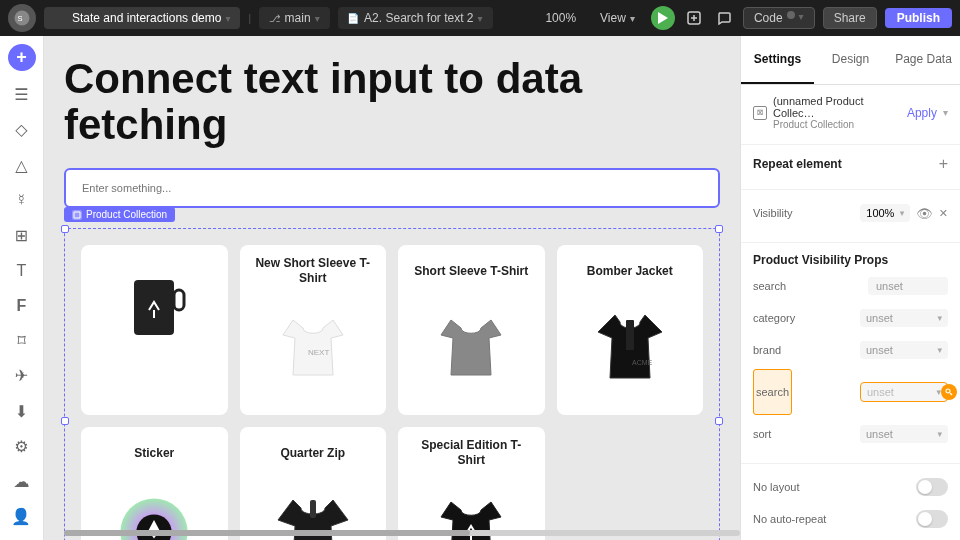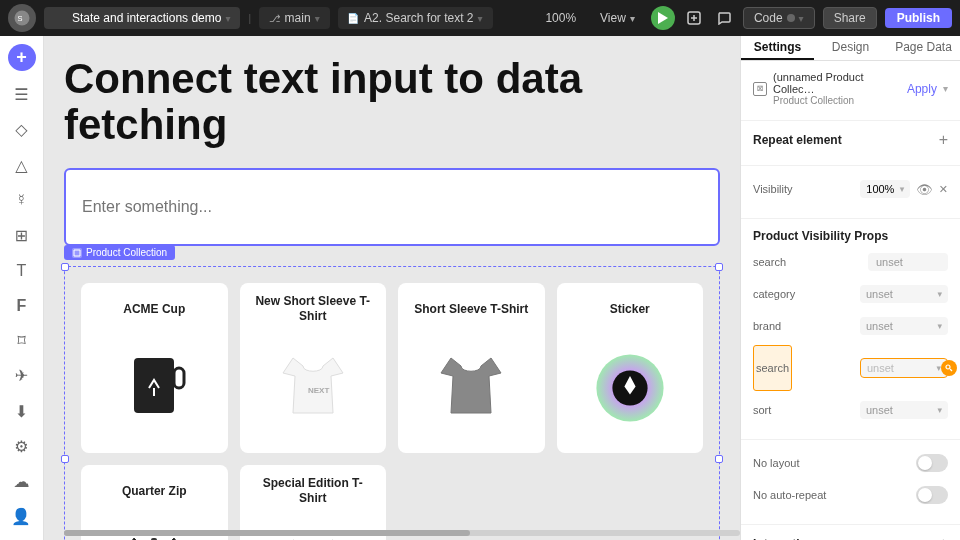--- a/index.html
+++ b/index.html
@@ -10,57 +10,57 @@
     .topbar-logo { width: 28px; height: 28px; border-radius: 50%; background: #555; display: flex; align-items: center; justify-content: center; overflow: hidden; }
     .topbar-logo svg { width: 18px; height: 18px; }
     .topbar-tab { display: flex; align-items: center; gap: 4px; padding: 4px 10px; background: #2d2d2d; border-radius: 4px; color: #ccc; font-size: 12px; cursor: pointer; }
     .topbar-tab.active { background: #3a3a3a; color: #fff; padding-left: 28px; }
     .topbar-separator { color: #555; font-size: 10px; }
     .topbar-spacer { flex: 1; }
     .topbar-zoom { color: #ccc; font-size: 12px; display: flex; align-items: center; gap: 4px; padding: 0 8px; }
     .topbar-view { color: #ccc; font-size: 12px; display: flex; align-items: center; gap: 4px; padding: 0 8px; }
     .topbar-play { background: #4caf50; border: none; border-radius: 50%; width: 24px; height: 24px; display: flex; align-items: center; justify-content: center; cursor: pointer; }
     .topbar-icon-btn { background: none; border: none; color: #ccc; cursor: pointer; padding: 4px; border-radius: 4px; display: flex; align-items: center; }
-    .topbar-code-btn { background: #333; border: 1px solid #555; color: #ccc; font-size: 12px; padding: 3px 10px; border-radius: 4px; cursor: pointer; display: flex; align-items: center; gap: 4px; }
+    .topbar-code-btn { background: #333; border: 1px solid #555; color: #ccc; font-size: 12px; padding: 3px 10px; border-radius: 4px; cursor: pointer; display: flex; align-items: flex-start; gap: 4px; }
     .topbar-code-btn .dot { width: 8px; height: 8px; border-radius: 50%; background: #666; }
     .topbar-share-btn { background: #444; border: 1px solid #555; color: #ccc; font-size: 12px; padding: 3px 10px; border-radius: 4px; cursor: pointer; }
     .topbar-publish-btn { background: #6c6cff; border: none; color: #fff; font-size: 12px; padding: 3px 12px; border-radius: 4px; cursor: pointer; font-weight: 600; }
 
     
     .main { display: flex; flex: 1; overflow: hidden; }
 
     
     .left-sidebar { width: 44px; background: #fff; border-right: 1px solid #e0e0e0; display: flex; flex-direction: column; align-items: center; padding: 8px 0; gap: 4px; flex-shrink: 0; }
     .sidebar-icon { width: 32px; height: 32px; display: flex; align-items: center; justify-content: center; border-radius: 6px; cursor: pointer; color: #666; font-size: 16px; }
     .sidebar-add { width: 28px; height: 28px; border-radius: 50%; background: #6c6cff; display: flex; align-items: center; justify-content: center; cursor: pointer; color: #fff; font-size: 18px; font-weight: bold; margin-bottom: 4px; }
 
     
     .canvas { flex: 1; background: #e8e8e8; overflow: hidden; position: relative; padding: 20px; }
     .canvas-title { font-size: 42px; font-weight: 800; color: #111; margin-bottom: 20px; line-height: 1.1; }
     .canvas-input-container { position: relative; margin-bottom: 0; }
-    .canvas-input { width: 100%; border: 2px solid #6c6cff; border-radius: 6px; padding: 28px 16px; font-size: 16px; color: #ec4899; background: #fff; outline: none; }
+    .canvas-input { width: 100%; border: 2px solid #6c6cff; border-radius: 6px; padding: 12px 16px; font-size: 11px; color: #ec4899; background: #fff; outline: none; }
     .product-collection-badge { position: absolute; bottom: -14px; left: 0; background: #6c6cff; color: #fff; font-size: 10px; padding: 2px 8px; border-radius: 3px; display: flex; align-items: center; gap: 4px; }
     .canvas-grid-wrapper { border: 1.5px dashed #6c6cff; border-radius: 4px; margin-top: 20px; padding: 16px; position: relative; }
     .canvas-grid { display: grid; grid-template-columns: repeat(4, 1fr); gap: 12px; }
     .product-card { background: #fff; border-radius: 8px; padding: 10px; text-align: center; }
     .product-card-title { font-size: 12px; font-weight: 600; color: #222; margin-bottom: 8px; line-height: 1.3; min-height: 32px; display: flex; align-items: center; justify-content: center; }
-    .product-card-img { width: 100%; height: 110px; display: flex; align-items: center; justify-content: center; font-weight: bold; }
+    .product-card-img { width: 100%; height: 110px; display: flex; align-items: center; justify-content: center; }
     .product-card-img svg { width: 80px; height: 100px; }
     .grid-handle { position: absolute; width: 8px; height: 8px; background: #fff; border: 1.5px solid #6c6cff; border-radius: 2px; }
     .grid-handle.tl { top: -4px; left: -4px; }
     .grid-handle.tr { top: -4px; right: -4px; }
     .grid-handle.ml { top: 50%; left: -4px; transform: translateY(-50%); }
     .grid-handle.mr { top: 50%; right: -4px; transform: translateY(-50%); }
     .canvas-scrollbar { position: absolute; bottom: 4px; left: 20px; right: 0; height: 6px; background: #d0d0d0; border-radius: 3px; }
     .canvas-scrollbar-thumb { width: 60%; height: 100%; background: #aaa; border-radius: 3px; }
 
     
     .right-panel { width: 220px; background: #fff; border-left: 1px solid #e0e0e0; display: flex; flex-direction: column; flex-shrink: 0; font-size: 12px; }
     .panel-tabs { display: flex; border-bottom: 1px solid #e0e0e0; }
-    .panel-tab { flex: 1; text-align: center; padding: 4px 4px; cursor: pointer; color: #666; font-size: 12px; border-bottom: 2px solid transparent; }
+    .panel-tab { flex: 1; text-align: center; padding: 16px 4px; cursor: pointer; color: #666; font-size: 12px; border-bottom: 2px solid transparent; }
     .panel-tab.active { color: #111; border-bottom: 2px solid #111; font-weight: 600; }
     .panel-section { padding: 10px 12px; border-bottom: 1px solid #f0f0f0; }
     .panel-section-header { display: flex; align-items: center; justify-content: space-between; margin-bottom: 6px; }
     .panel-section-title { font-size: 12px; font-weight: 600; color: #222; }
     .panel-section-add { color: #888; font-size: 16px; cursor: pointer; }
     .panel-row { display: flex; align-items: center; justify-content: space-between; margin-bottom: 6px; min-height: 26px; }
     .panel-label { color: #666; font-size: 11px; }
     .panel-value { color: #999; font-size: 11px; background: #f5f5f5; padding: 3px 8px; border-radius: 4px; min-width: 80px; text-align: left; }
     .panel-select { color: #999; font-size: 11px; background: #f5f5f5; padding: 3px 6px; border-radius: 4px; min-width: 88px; text-align: left; display: flex; align-items: center; justify-content: space-between; cursor: pointer; }
     .panel-select-arrow { font-size: 9px; color: #aaa; }
@@ -175,21 +175,20 @@
 
     <div class="canvas-grid-wrapper">
       <div class="grid-handle tl"></div>
       <div class="grid-handle tr"></div>
 
       <div class="grid-handle ml"></div>
       <div class="grid-handle mr"></div>
       <div class="canvas-grid">
 
         <div class="product-card">
-          <div class="product-card-title">ACME Cup</div>
           <div class="product-card-img">
             <svg viewBox="0 0 80 100" fill="none" xmlns="http://www.w3.org/2000/svg">
               <rect x="20" y="20" width="40" height="55" rx="4" fill="#222"></rect>
               <rect x="60" y="30" width="10" height="20" rx="5" fill="none" stroke="#222" stroke-width="3"></rect>
               <path d="M35 50 L40 42 L45 50" stroke="white" stroke-width="2" fill="none"></path>
               <line x1="40" y1="50" x2="40" y2="58" stroke="white" stroke-width="2"></line>
             </svg>
           </div>
         </div>
 
@@ -205,20 +204,30 @@
 
         <div class="product-card">
           <div class="product-card-title">Short Sleeve T-Shirt</div>
           <div class="product-card-img">
             <svg viewBox="0 0 80 100" fill="none">
               <path d="M20 20 L10 35 L22 38 L20 75 L60 75 L58 38 L70 35 L60 20 L50 28 C50 35 30 35 30 28 Z" fill="#888" stroke="#777" stroke-width="1"></path>
             </svg>
           </div>
         </div>
 
+        <div class="product-card">
+          <div class="product-card-title">Bomber Jacket</div>
+          <div class="product-card-img">
+            <svg viewBox="0 0 80 100" fill="none">
+              <path d="M25 15 L8 32 L22 38 L20 78 L60 78 L58 38 L72 32 L55 15 L50 22 C50 30 30 30 30 22 Z" fill="#111" stroke="#333" stroke-width="1"></path>
+              <rect x="36" y="20" width="8" height="30" rx="1" fill="#222"></rect>
+              <text x="42" y="65" font-size="7" fill="#555">ACME</text>
+            </svg>
+          </div>
+        </div>
 
         <div class="product-card">
           <div class="product-card-title">Sticker</div>
           <div class="product-card-img">
             <svg viewBox="0 0 100 100" fill="none">
               <circle cx="50" cy="50" r="42" fill="url(#grad1)"></circle>
               <defs>
                 <radialGradient id="grad1" cx="50%" cy="50%" r="50%">
                   <stop offset="0%" stop-color="#b0e0ff"></stop>
                   <stop offset="50%" stop-color="#c8a0f0"></stop>

